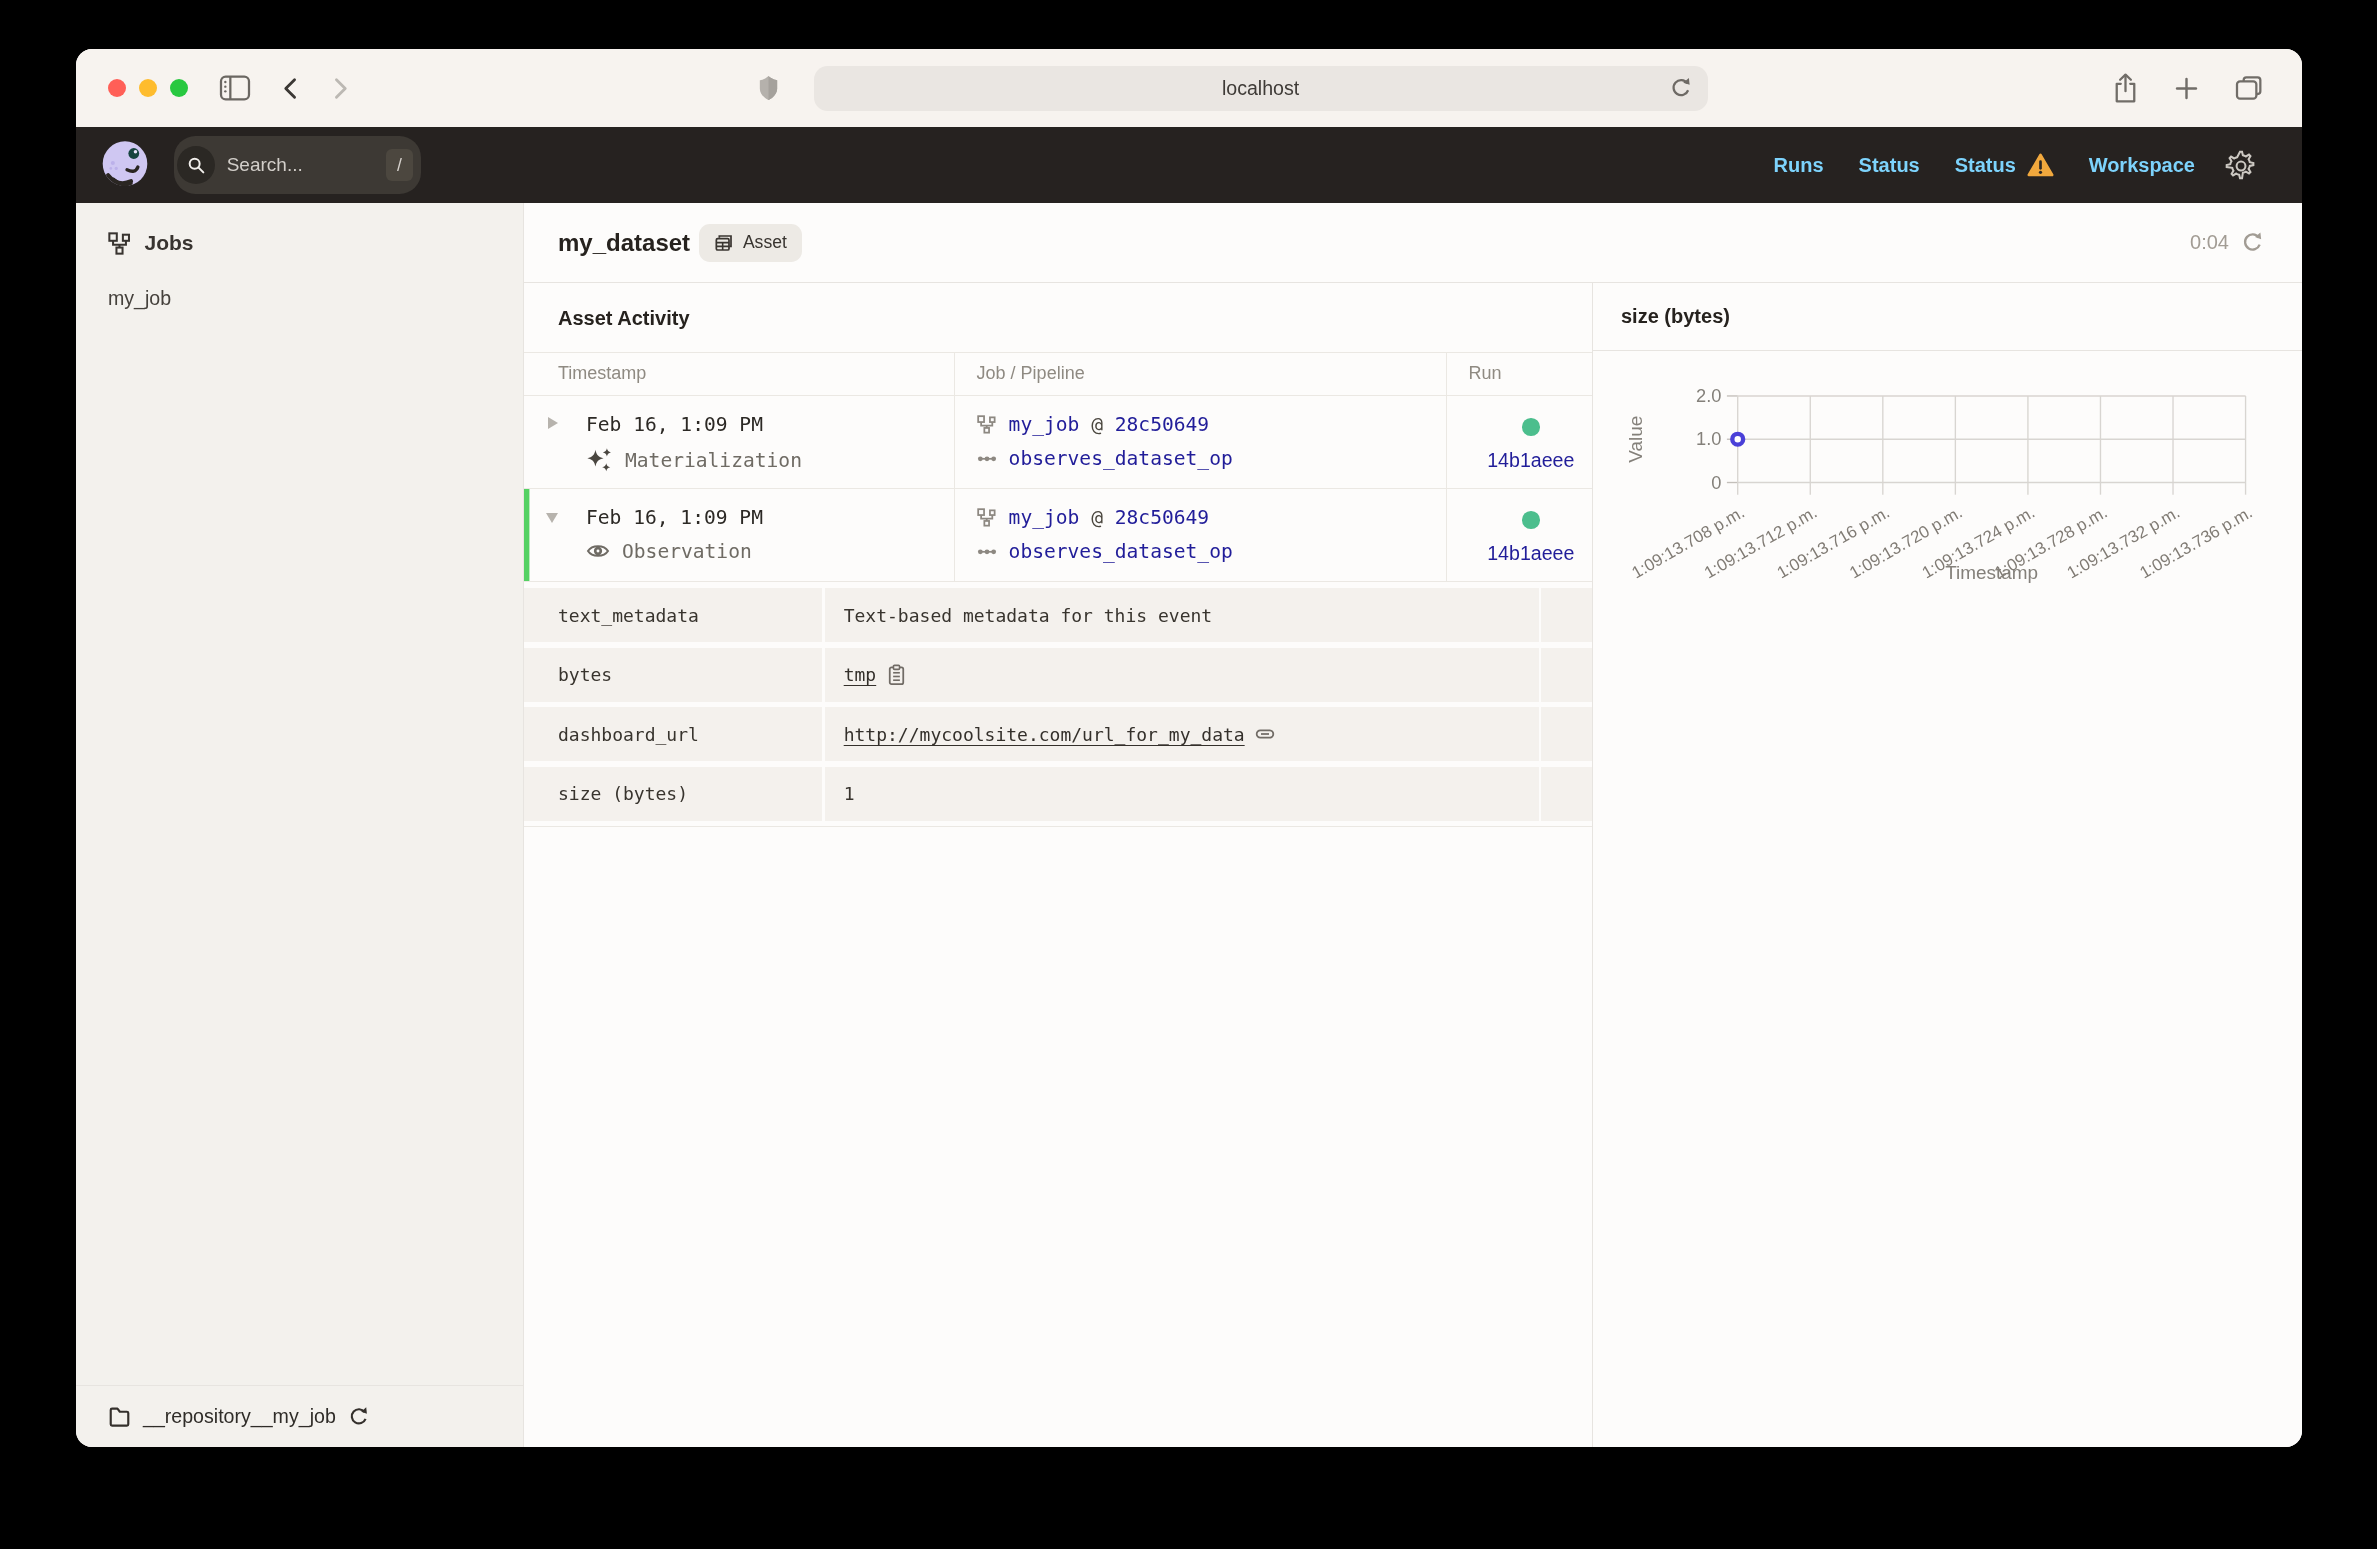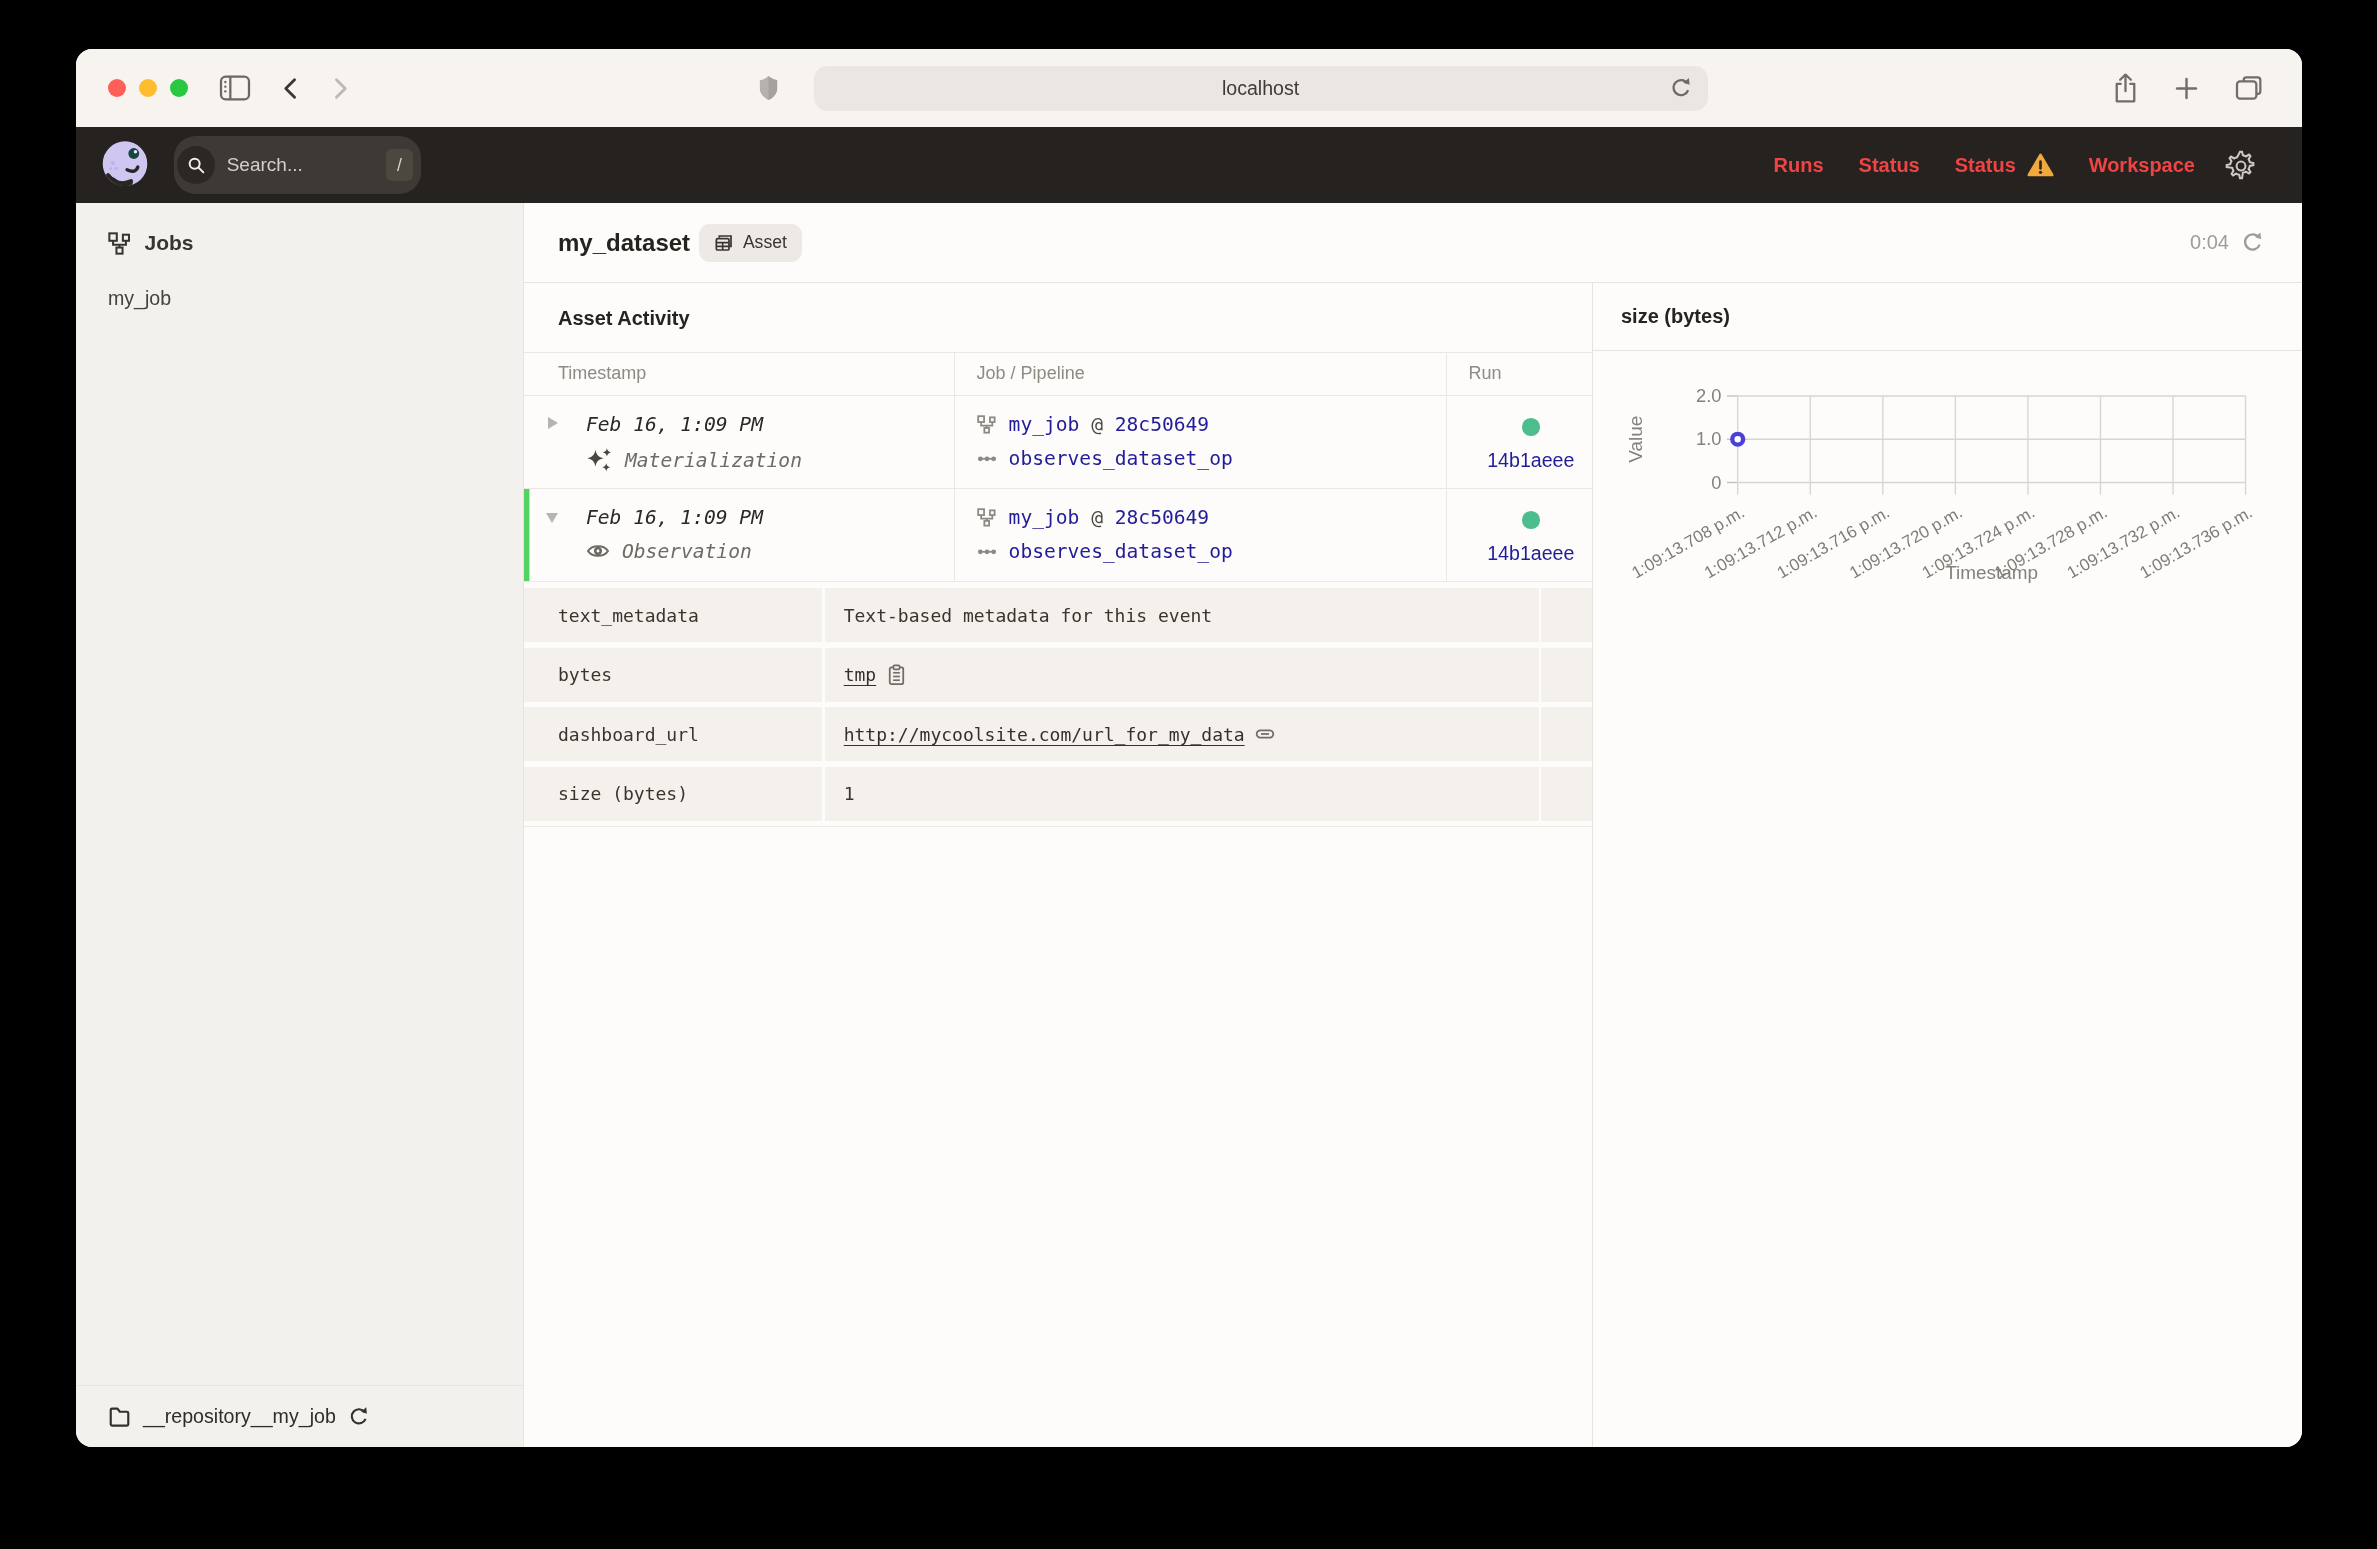--- a/index.html
+++ b/index.html
@@ -27,21 +27,21 @@
   .logo { width:50px; height:50px; flex:0 0 auto; }
   .search-pill { margin-left:24px; width:247px; height:58px; border-radius:21.6px; background:#3d3934; display:flex; align-items:center; padding:2.7px; }
   .search-circ { width:38px; height:38px; border-radius:50%; background:#2b2824; display:flex; align-items:center; justify-content:center; flex:0 0 auto; }
   .search-input { flex:1; min-width:0; background:transparent; border:none; outline:none; margin-left:12px;
                   font-size:19px; color:#d3cfca; font-family:"Liberation Sans",sans-serif; }
   .search-input::placeholder { color:#d3cfca; opacity:1; }
   .search-key { width:27px; height:32px; margin-right:5.4px; background:#4c473f; border-radius:6px; color:#d6d2cd;
                 font-size:17.6px; display:flex; align-items:center; justify-content:center; flex:0 0 auto; }
   .dg-spacer { flex:1; }
   .dg-nav { display:flex; align-items:center; gap:35px; }
-  .dg-nav-item { color:#ef4444; font-size:20px; font-weight:700; display:flex; align-items:center; gap:10.8px; cursor:pointer; }
+  .dg-nav-item { color:#7dd3fc; font-size:20px; font-weight:700; display:flex; align-items:center; gap:10.8px; cursor:pointer; }
   .gear { margin-left:30px; }
 
   
   .content { flex:1; display:flex; min-height:0; }
   .sidebar { width:448px; background:#f3f1ed; border-right:1.4px solid #e7e4e0; display:flex; flex-direction:column; flex:0 0 auto; }
   .jobs-hdr { margin:28px 16px 0 32px; display:flex; align-items:center; gap:13.5px; }
   .jobs-hdr-label { font-size:21px; font-weight:700; color:#383430; }
   .job-item { margin:32px 0 0 32px; font-size:19.6px; color:#45413c; cursor:pointer; }
   .sb-spacer { flex:1; }
   .sb-footer { height:62px; border-top:1.4px solid #e7e4e0; display:flex; align-items:center; padding-left:32px; gap:12px; flex:0 0 auto; }
@@ -58,21 +58,21 @@
   .body-row { flex:1; display:flex; min-height:0; }
   .activity { width:1069px; border-right:1.4px solid #e7e4e0; flex:0 0 auto; }
   .section-h { margin:24px 0 0 34px; font-size:20px; font-weight:700; color:#26221e; }
   .act-table { margin-top:21.6px; border-top:1.4px solid #ebe8e3; }
   .grid3 { display:grid; grid-template-columns:430px 492px 147px; }
   .act-head { height:43px; border-bottom:1.4px solid #ebe8e3; }
   .act-head > div { display:flex; align-items:center; color:#8f8a82; font-size:18px; padding-left:21.6px; border-left:1.4px solid #ebe8e3; }
   .act-head > div:first-child { padding-left:34px; border-left:none; }
   .act-row { height:93px; border-bottom:1.4px solid #ebe8e3; }
   .act-row > div { border-left:1.4px solid #ebe8e3; position:relative; }
-  .act-row > div:first-child { border-left:none;font-style:italic; }
+  .act-row > div:first-child { border-left:none; }
   .row-expanded { box-shadow:inset 5.4px 0 0 0 #54d163; }
   .mono { font-family:"DejaVu Sans Mono","Liberation Mono",monospace; }
   .cell-ts { padding:17.6px 0 0 62px; }
   .tri { position:absolute; width:0; height:0; }
   .tri-right { left:24px; top:21.6px; border-left:10.8px solid #b7b3ad; border-top:6.8px solid transparent; border-bottom:6.8px solid transparent; }
   .tri-down  { left:21.6px; top:24px; border-top:10.8px solid #b7b3ad; border-left:6.8px solid transparent; border-right:6.8px solid transparent; }
   .ts-line { font-size:19.6px; color:#2c2925; }
   .ev-line { margin-top:10.8px; display:flex; align-items:center; gap:12px; font-size:19.6px; color:#6f6b64; }
   .cell-job { padding:17.6px 0 0 21.6px; }
   .job-line { display:flex; align-items:center; gap:12px; font-size:19.6px; }

